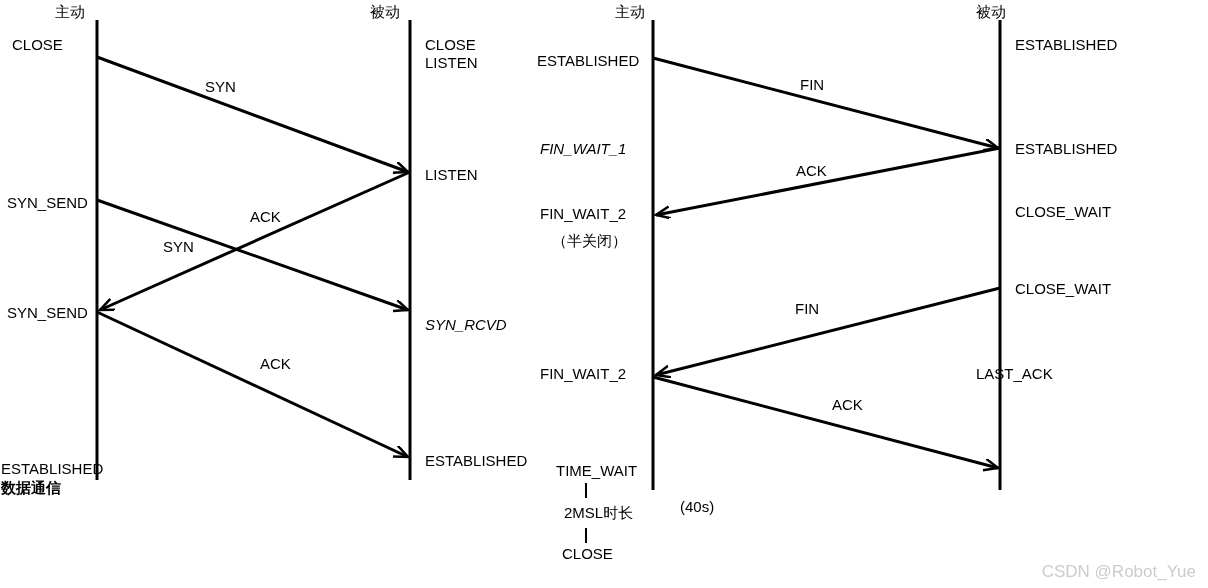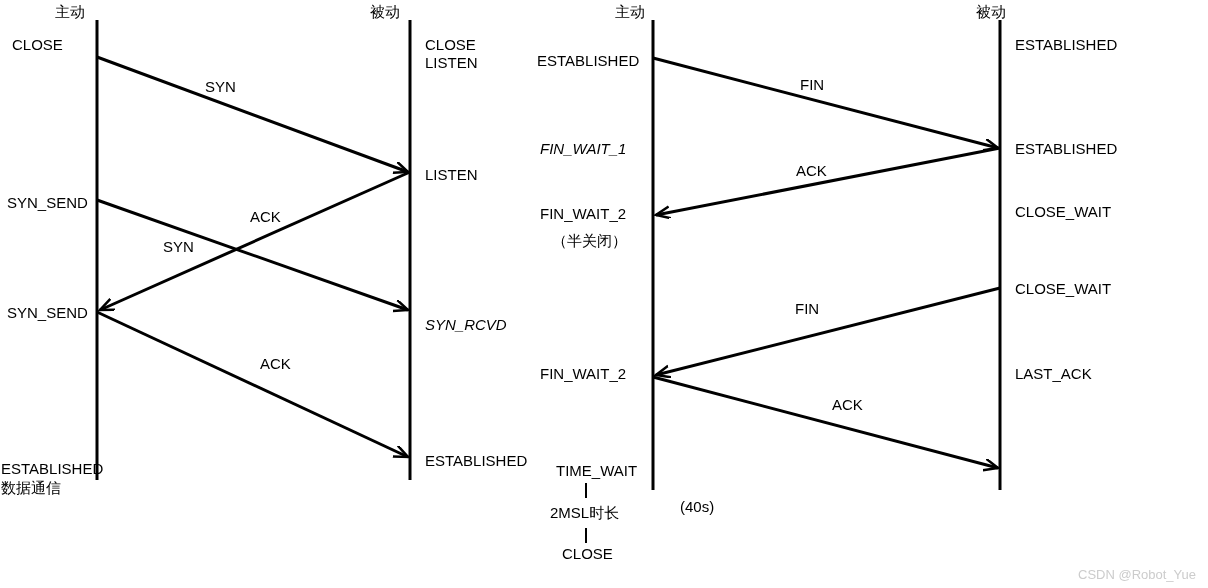--- a/index.html
+++ b/index.html
@@ -12,21 +12,21 @@
       background: #fff;
       color: #000;
     }
     .lbl { position: absolute; white-space: nowrap; }
     svg { position: absolute; top: 0; left: 0; }
     .watermark {
       position: absolute;
       right: 12px;
       bottom: 6px;
       color: #ccc;
-      font-size: 13px;
+      font-size: 17px;
     }
   </style>
 </head>
 <body>
 
 <svg width="1208" height="588">
   <defs>
     <marker id="arr" markerWidth="18" markerHeight="18" refX="14" refY="6" orient="auto" markerUnits="userSpaceOnUse">
       <path d="M0,0 L14,6 L0,12" fill="none" stroke="#000" stroke-width="2.5"></path>
     </marker>
@@ -65,21 +65,21 @@
 <div class="lbl" style="left:7px;   top:194px;">SYN_SEND</div>
 <div class="lbl" style="left:250px; top:208px;">ACK</div>
 <div class="lbl" style="left:163px; top:238px;">SYN</div>
 
 <div class="lbl" style="left:7px;   top:304px;">SYN_SEND</div>
 <div class="lbl" style="left:425px; top:316px;font-style:italic;">SYN_RCVD</div>
 <div class="lbl" style="left:260px; top:355px;">ACK</div>
 
 <div class="lbl" style="left:425px; top:452px;">ESTABLISHED</div>
 <div class="lbl" style="left:1px;   top:460px;">ESTABLISHED</div>
-<div class="lbl" style="left:1px;   top:479px;">数据通信</div>
+<div class="lbl" style="left:1px;   top:479px;font-weight:bold;">数据通信</div>
 
 <div class="lbl" style="left:615px;  top:3px;">主动</div>
 <div class="lbl" style="left:976px;  top:3px;">被动</div>
 
 <div class="lbl" style="left:537px;  top:52px;">ESTABLISHED</div>
 <div class="lbl" style="left:1015px; top:36px;">ESTABLISHED</div>
 
 <div class="lbl" style="left:800px;  top:76px;">FIN</div>
 <div class="lbl" style="left:1015px; top:140px;">ESTABLISHED</div>
 
@@ -87,21 +87,21 @@
 <div class="lbl" style="left:796px;  top:162px;">ACK</div>
 
 <div class="lbl" style="left:540px;  top:205px;">FIN_WAIT_2</div>
 <div class="lbl" style="left:552px;  top:224px;margin-top:8px;">（半关闭）</div>
 <div class="lbl" style="left:1015px; top:203px;">CLOSE_WAIT</div>
 
 <div class="lbl" style="left:1015px; top:280px;">CLOSE_WAIT</div>
 <div class="lbl" style="left:795px;  top:300px;">FIN</div>
 
 <div class="lbl" style="left:540px;  top:365px;">FIN_WAIT_2</div>
-<div class="lbl" style="left:1015px; top:365px;">LAST_ACK</div>
+<div class="lbl" style="left:976px; top:365px;">LAST_ACK</div>
 <div class="lbl" style="left:832px;  top:396px;">ACK</div>
 
 <div class="lbl" style="left:556px;  top:462px;">TIME_WAIT</div>
 <div class="lbl" style="left:680px;  top:498px;">(40s)</div>
-<div class="lbl" style="left:550px;  top:504px;">2MSL时长</div>
+<div class="lbl" style="left:564px;  top:504px;">2MSL时长</div>
 <div class="lbl" style="left:562px;  top:545px;">CLOSE</div>
 
 <div class="watermark">CSDN @Robot_Yue</div>
 
 </body></html>

